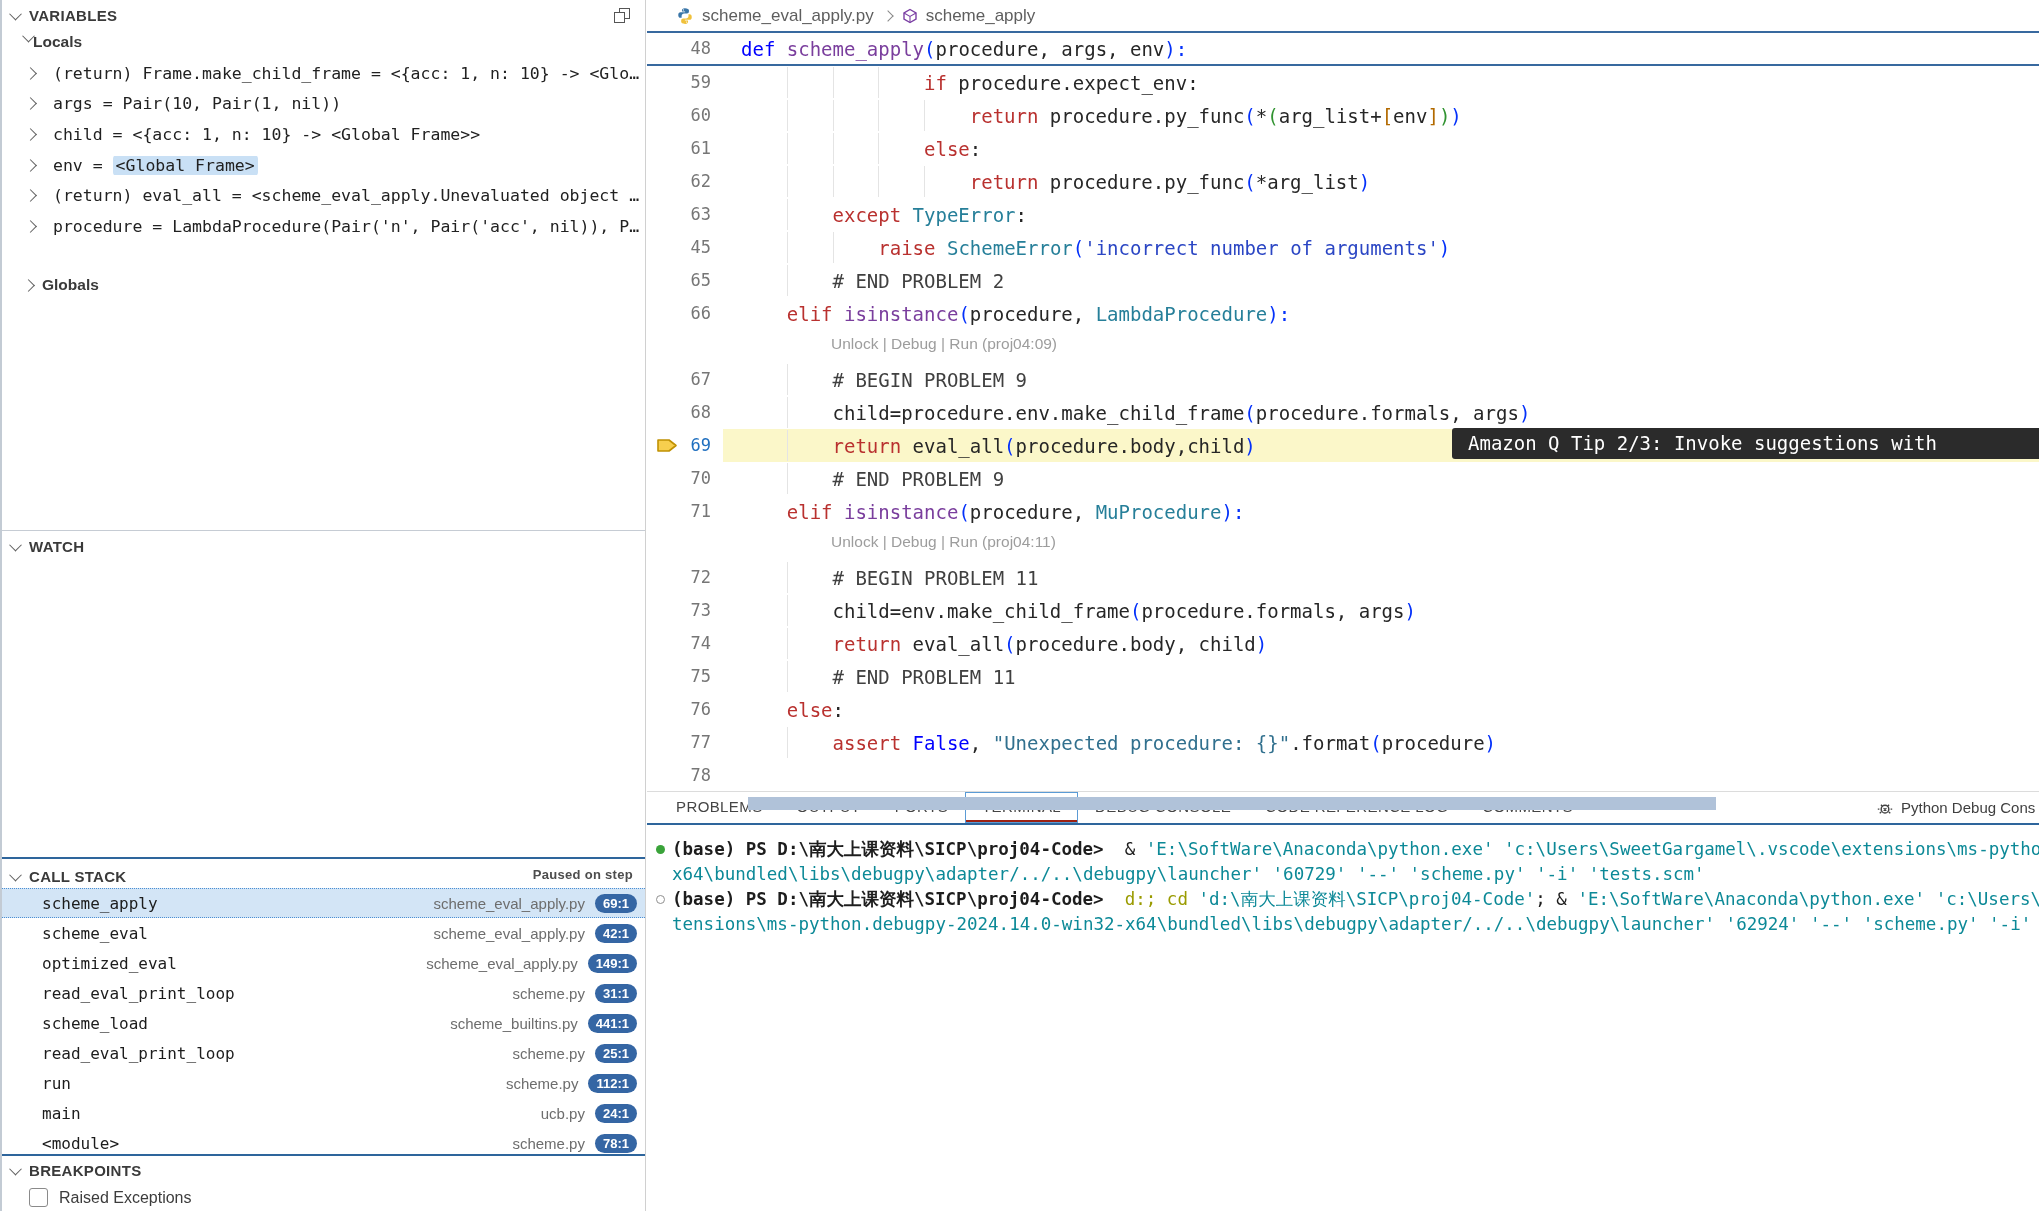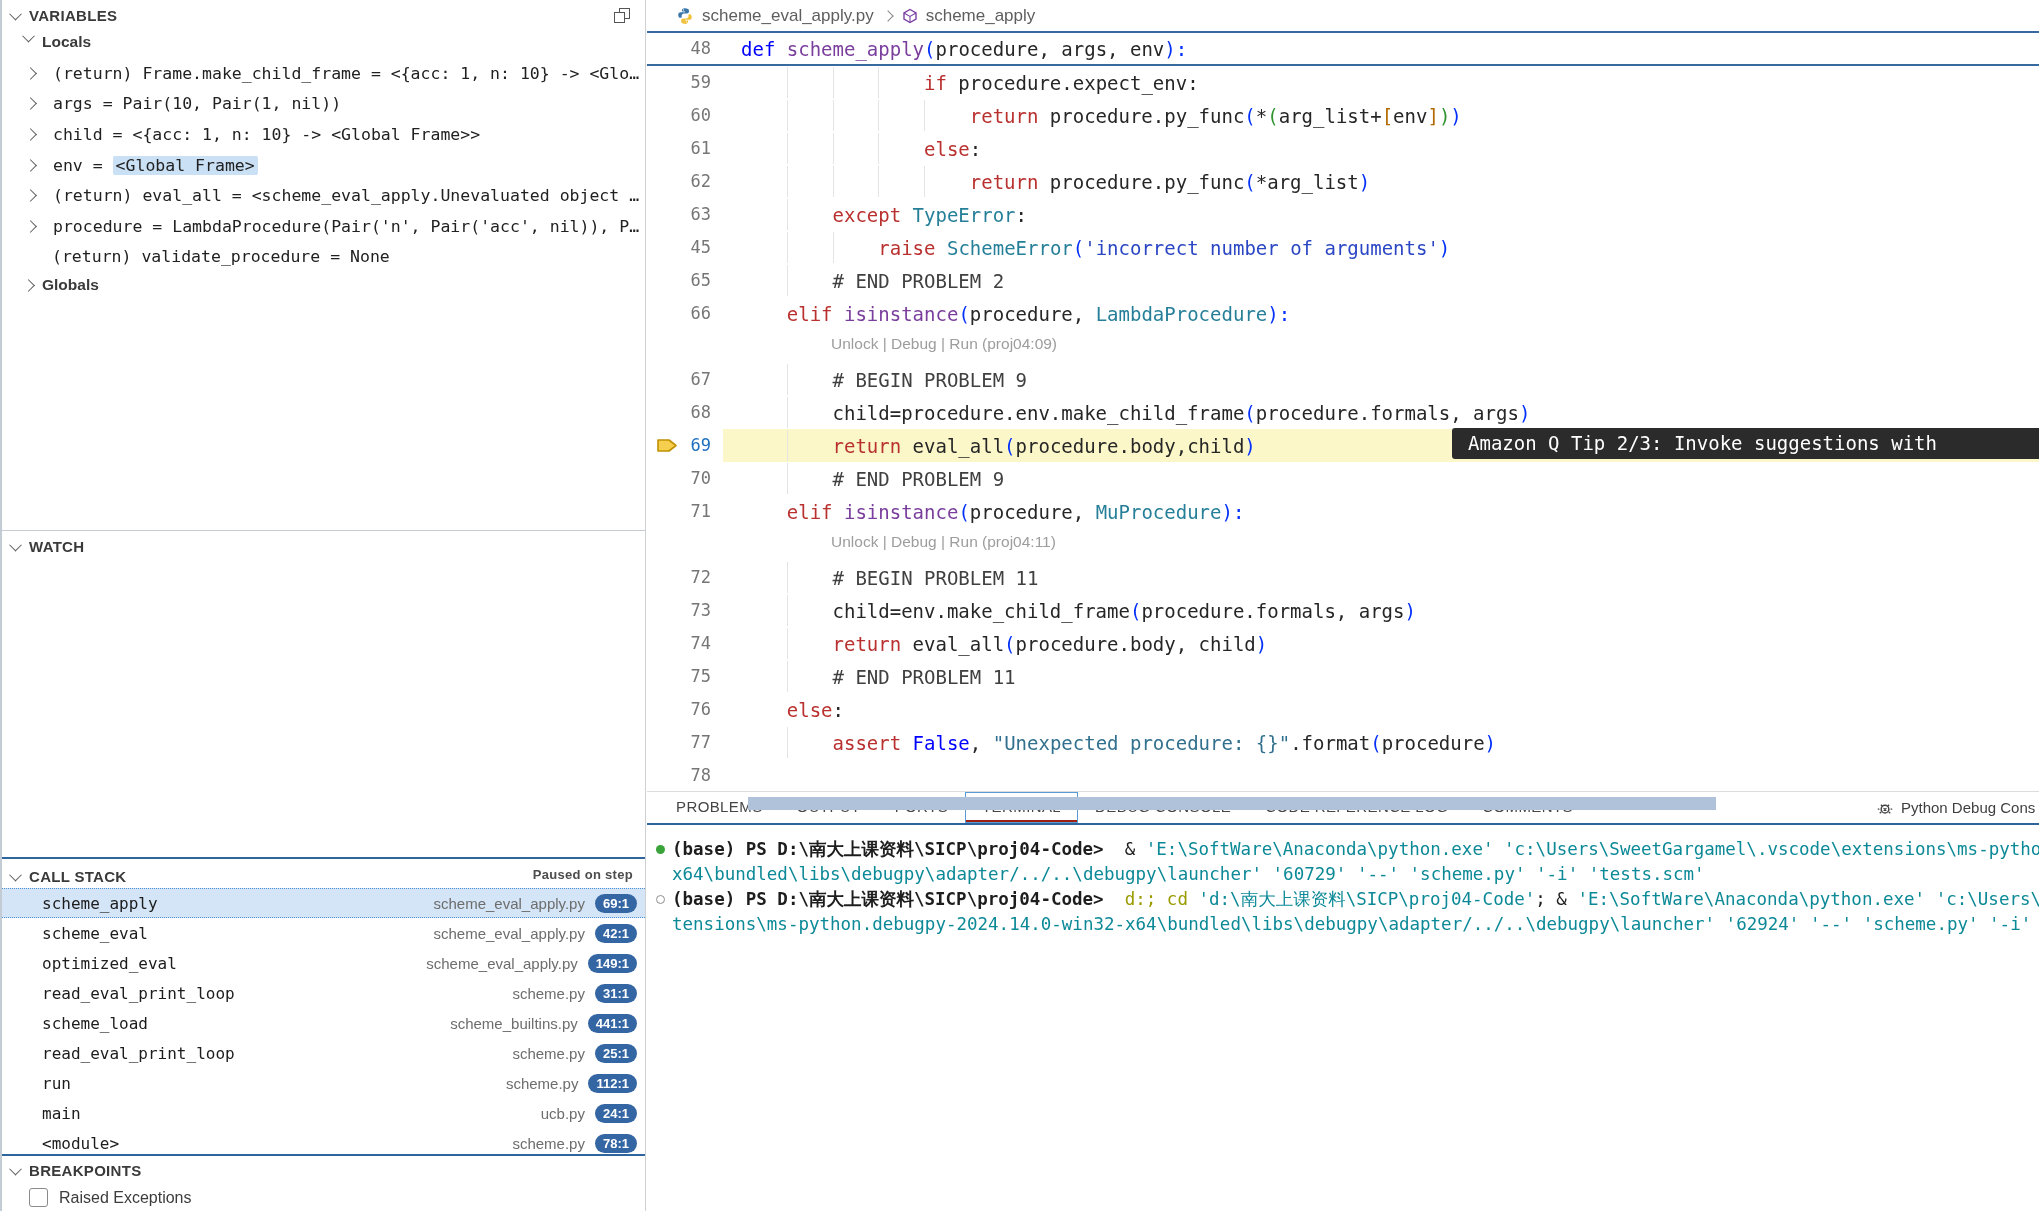--- a/index.html
+++ b/index.html
@@ -12,21 +12,21 @@
   .sec-header{display:flex;align-items:center;gap:9px;padding-left:9px;
               font-weight:bold;font-size:15px;color:var(--section-fg,#3a3a3a);letter-spacing:.3px;}
   .chev{width:8px;height:8px;border-right:1.7px solid var(--chev,#5f5f5f);border-bottom:1.7px solid var(--chev,#5f5f5f);
         display:inline-block;flex:none;}
   .chev.down{transform:rotate(45deg) translate(-1px,-1px);}
   .chev.right{transform:rotate(-45deg);}
   #variables-hd{position:absolute;top:0;left:0;right:0;height:30px;}
   .layout-icon{position:absolute;right:15px;top:8px;width:16px;height:15px;}
   .layout-icon:before{content:"";position:absolute;right:0;top:0;width:9px;height:9px;border:1.4px solid #555;}
   .layout-icon:after{content:"";position:absolute;left:0;bottom:0;width:9px;height:9px;border:1.4px solid #555;background:#fff;}
-  #locals-row{position:absolute;top:33px;left:22px;display:flex;align-items:flex-start;gap:9px;
+  #locals-row{position:absolute;top:33px;left:22px;display:flex;align-items:flex-start;gap:0;
               font-weight:bold;font-size:15.5px;color:var(--section-fg,#3a3a3a);}
   #var-rows{position:absolute;top:58px;left:0;right:0;}
   .tree-row{height:30.6px;display:flex;align-items:center;padding-left:24px;gap:18px;overflow:hidden;}
   .chev-spacer{width:8px;flex:none;display:inline-block;}
   .vtext{font-family:"DejaVu Sans Mono",monospace;font-size:16.5px;color:#212121;white-space:pre;overflow:hidden;}
   .hl-pill{background:var(--hl-pill,#c9e0f5);border-radius:4px;padding:1px 3px;}
   #globals-row{position:absolute;top:276px;left:22px;display:flex;align-items:center;gap:9px;
                font-weight:bold;font-size:15.5px;color:var(--section-fg,#3a3a3a);}
   #watch-sec{position:absolute;top:530px;left:0;right:0;border-top:1px solid var(--watch-border,#c6ccd4);padding-top:7px;}
   #callstack-sec{position:absolute;top:857px;left:0;right:0;border-top:2px solid var(--navy-border,#2e659c);}
@@ -129,24 +129,20 @@
           <span class="vtext">env = <span class="hl-pill">&lt;Global Frame&gt;</span></span>
         </div>
         <div class="tree-row">
           <span class="chev right"></span>
           <span class="vtext">(return) eval_all = &lt;scheme_eval_apply.Unevaluated object …</span>
         </div>
         <div class="tree-row">
           <span class="chev right"></span>
           <span class="vtext">procedure = LambdaProcedure(Pair('n', Pair('acc', nil)), P…</span>
         </div>
-        <div class="tree-row">
-          <span class="chev-spacer"></span>
-          <span class="vtext">(return) validate_procedure = None</span>
-        </div>
       </div>
     <div id="globals-row">
       <span class="chev right"></span>
       <span>Globals</span>
     </div>
 
     <div id="watch-sec">
       <div class="sec-header">
         <span class="chev down"></span>
         <span>WATCH</span>

